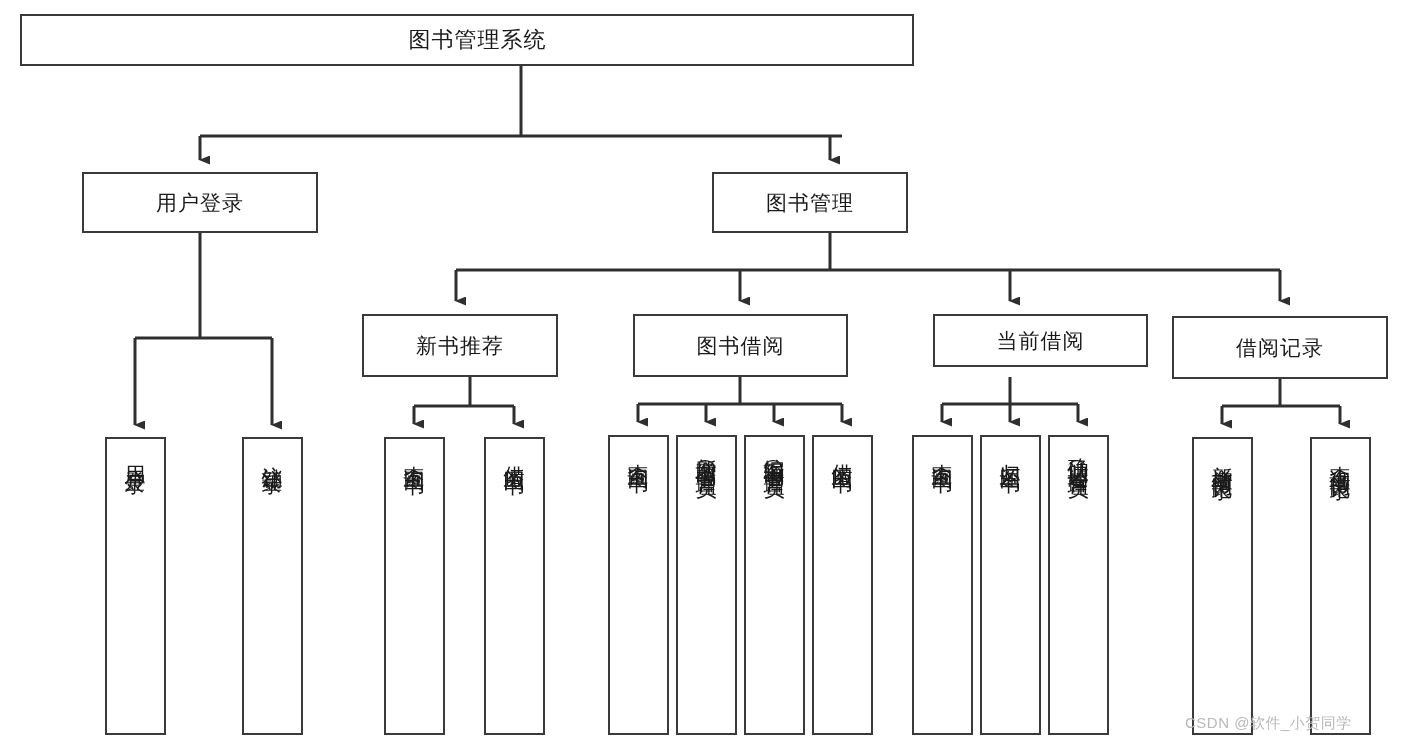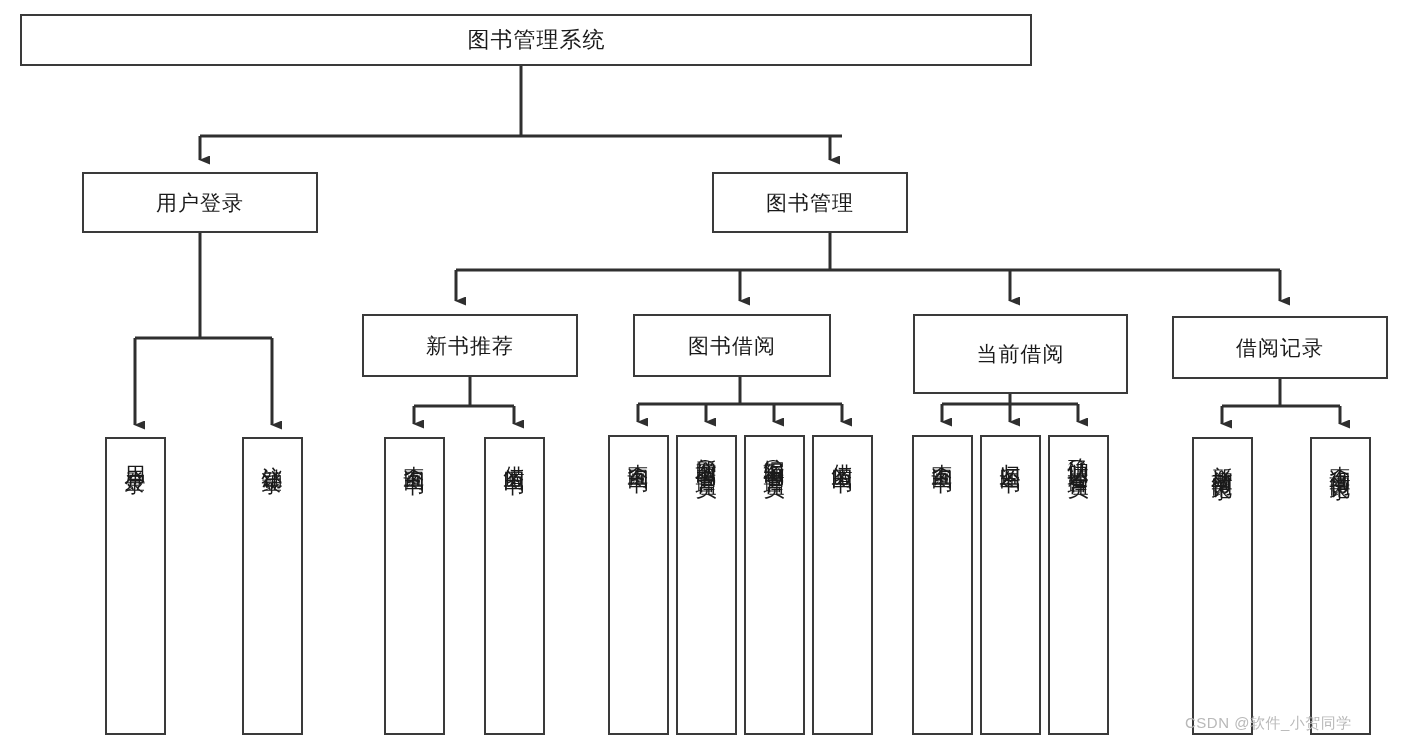--- a/index.html
+++ b/index.html
@@ -119,38 +119,38 @@
       <path d="M1010,404 L1010,422" marker-end="url(#arrow)"></path>
       <path d="M1078,404 L1078,422" marker-end="url(#arrow)"></path>
 
       <path d="M1280,377 L1280,406"></path>
       <path d="M1222,406 L1340,406"></path>
       <path d="M1222,406 L1222,424" marker-end="url(#arrow)"></path>
       <path d="M1340,406 L1340,424" marker-end="url(#arrow)"></path>
     </g>
   </svg>
 
-  <div class="node horiz root" style="left:20px; top:14px; width:1012px; height:52px;padding-left:21px;">
+  <div class="node horiz root" style="left:20px; top:14px; width:894px; height:52px;padding-left:21px;">
     <span>图书管理系统</span>
   </div>
 
   <div class="node horiz" style="left:82px; top:172px; width:236px; height:61px;">
     <span>用户登录</span>
   </div>
   <div class="node horiz" style="left:712px; top:172px; width:196px; height:61px;">
     <span>图书管理</span>
   </div>
 
-  <div class="node horiz" style="left:362px; top:314px; width:216px; height:63px;">
+  <div class="node horiz" style="left:362px; top:314px; width:196px; height:63px;">
     <span>新书推荐</span>
   </div>
-  <div class="node horiz" style="left:633px; top:314px; width:198px; height:63px;align-items:center;">
+  <div class="node horiz" style="left:633px; top:314px; width:215px; height:63px;align-items:center;">
     <span>图书借阅</span>
   </div>
-  <div class="node horiz" style="left:913px; top:314px; width:215px; height:80px;">
+  <div class="node horiz" style="left:933px; top:314px; width:215px; height:53px;">
     <span>当前借阅</span>
   </div>
   <div class="node horiz" style="left:1172px; top:316px; width:216px; height:63px;">
     <span>借阅记录</span>
   </div>
 
   <div class="node vert" style="left:105px; top:437px; width:61px; height:298px;">
     <span class="vtext">用户登录</span>
   </div>
   <div class="node vert" style="left:242px; top:437px; width:61px; height:298px;">

